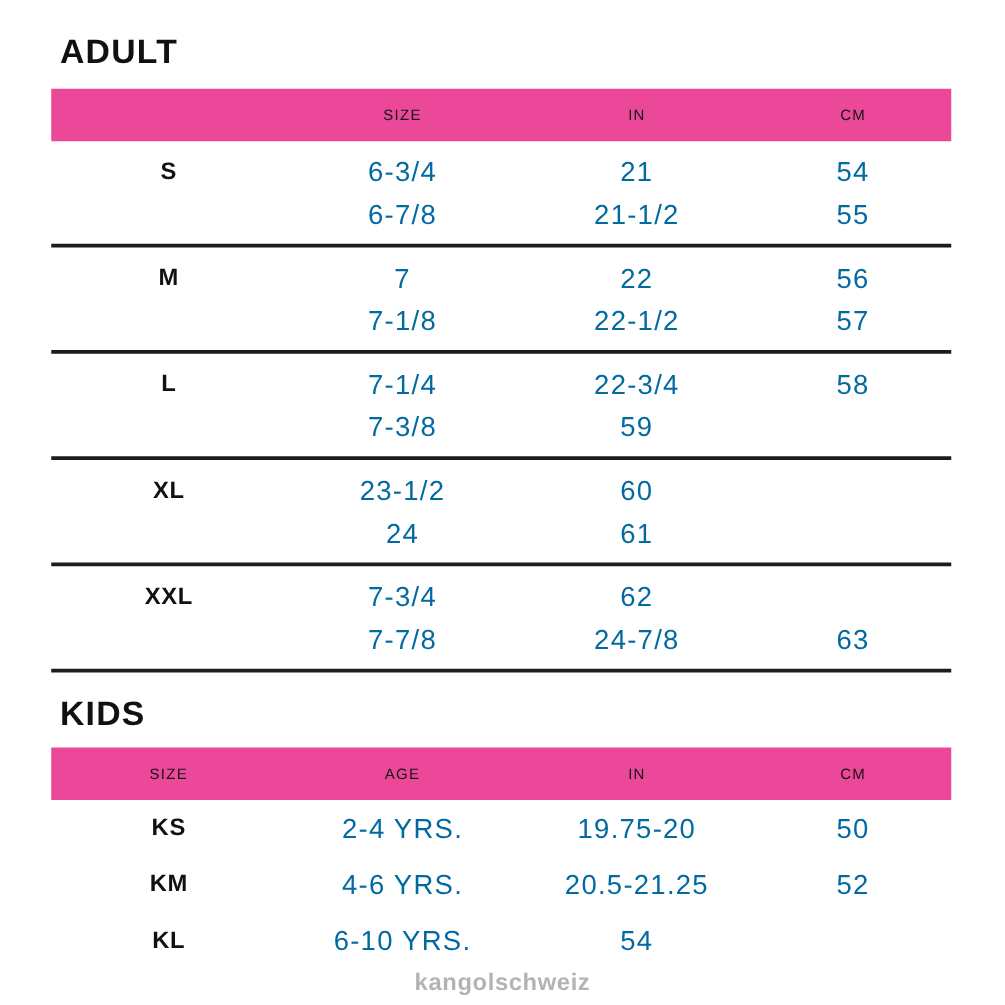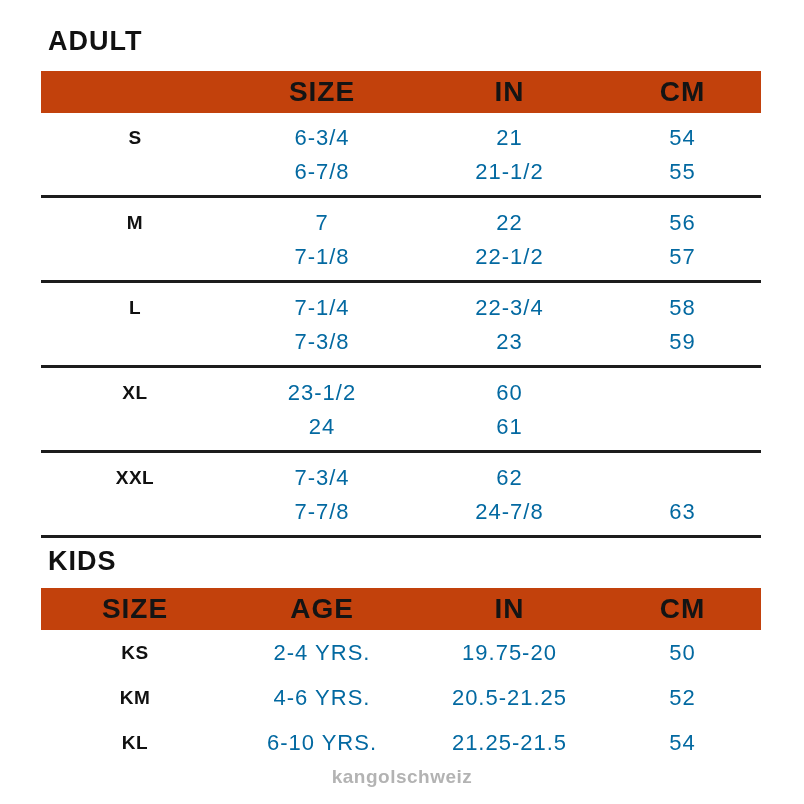--- a/index.html
+++ b/index.html
@@ -12,36 +12,36 @@
 
   .section-title {
     margin: 0 0 15px 48px;
     font-size: 27px;
     line-height: 30px;
     font-weight: 800;
     letter-spacing: 1px;
     color: #111111;
   }
   #adult-title { padding-top: 26px; }
-  #kids-title  { padding-top: 8px; margin-bottom: 12px; }
+  #kids-title  { padding-top: 18px; margin-bottom: 12px; }
 
   .table { margin-left: 41px; width: 720px; }
 
   .grid-row {
     display: grid;
     grid-template-columns: 188px 186px 189px 157px;
     text-align: center;
     align-items: center;
   }
 
   .thead {
     height: 42px;
-    background: #c2410c;
-    font-weight: 700;
-    font-size: 28px;
+    background: #ec4899;
+    font-weight: 400;
+    font-size: 12px;
     letter-spacing: 1px;
     color: #141414;
   }
 
   .group {
     padding: 8px 0 6px 0;
     border-bottom: 3px solid #1c1c1c;
   }
   .group .grid-row { height: 34px; }
 
@@ -118,21 +118,20 @@
         <div class="group">
           <div class="grid-row">
             <div class="cell bold">L</div>
             <div class="cell light">7-1/4</div>
             <div class="cell light">22-3/4</div>
             <div class="cell light">58</div>
           </div>
           <div class="grid-row">
             <div class="cell bold"></div>
             <div class="cell light">7-3/8</div>
-            <div class="cell light">23</div>
             <div class="cell light">59</div>
           </div>
         </div>
         <div class="group">
           <div class="grid-row">
             <div class="cell bold">XL</div>
             <div class="cell light">23-1/2</div>
             <div class="cell light">60</div>
           </div>
           <div class="grid-row">
@@ -175,21 +174,20 @@
         </div>
         <div class="grid-row kids-row">
           <div class="cell bold">KM</div>
           <div class="cell light">4-6 YRS.</div>
           <div class="cell light">20.5-21.25</div>
           <div class="cell light">52</div>
         </div>
         <div class="grid-row kids-row">
           <div class="cell bold">KL</div>
           <div class="cell light">6-10 YRS.</div>
-          <div class="cell light">21.25-21.5</div>
           <div class="cell light">54</div>
         </div>
       </div>
   </div>
 
   <div class="watermark">kangolschweiz</div>
 
 </div>
 
 </body></html>

